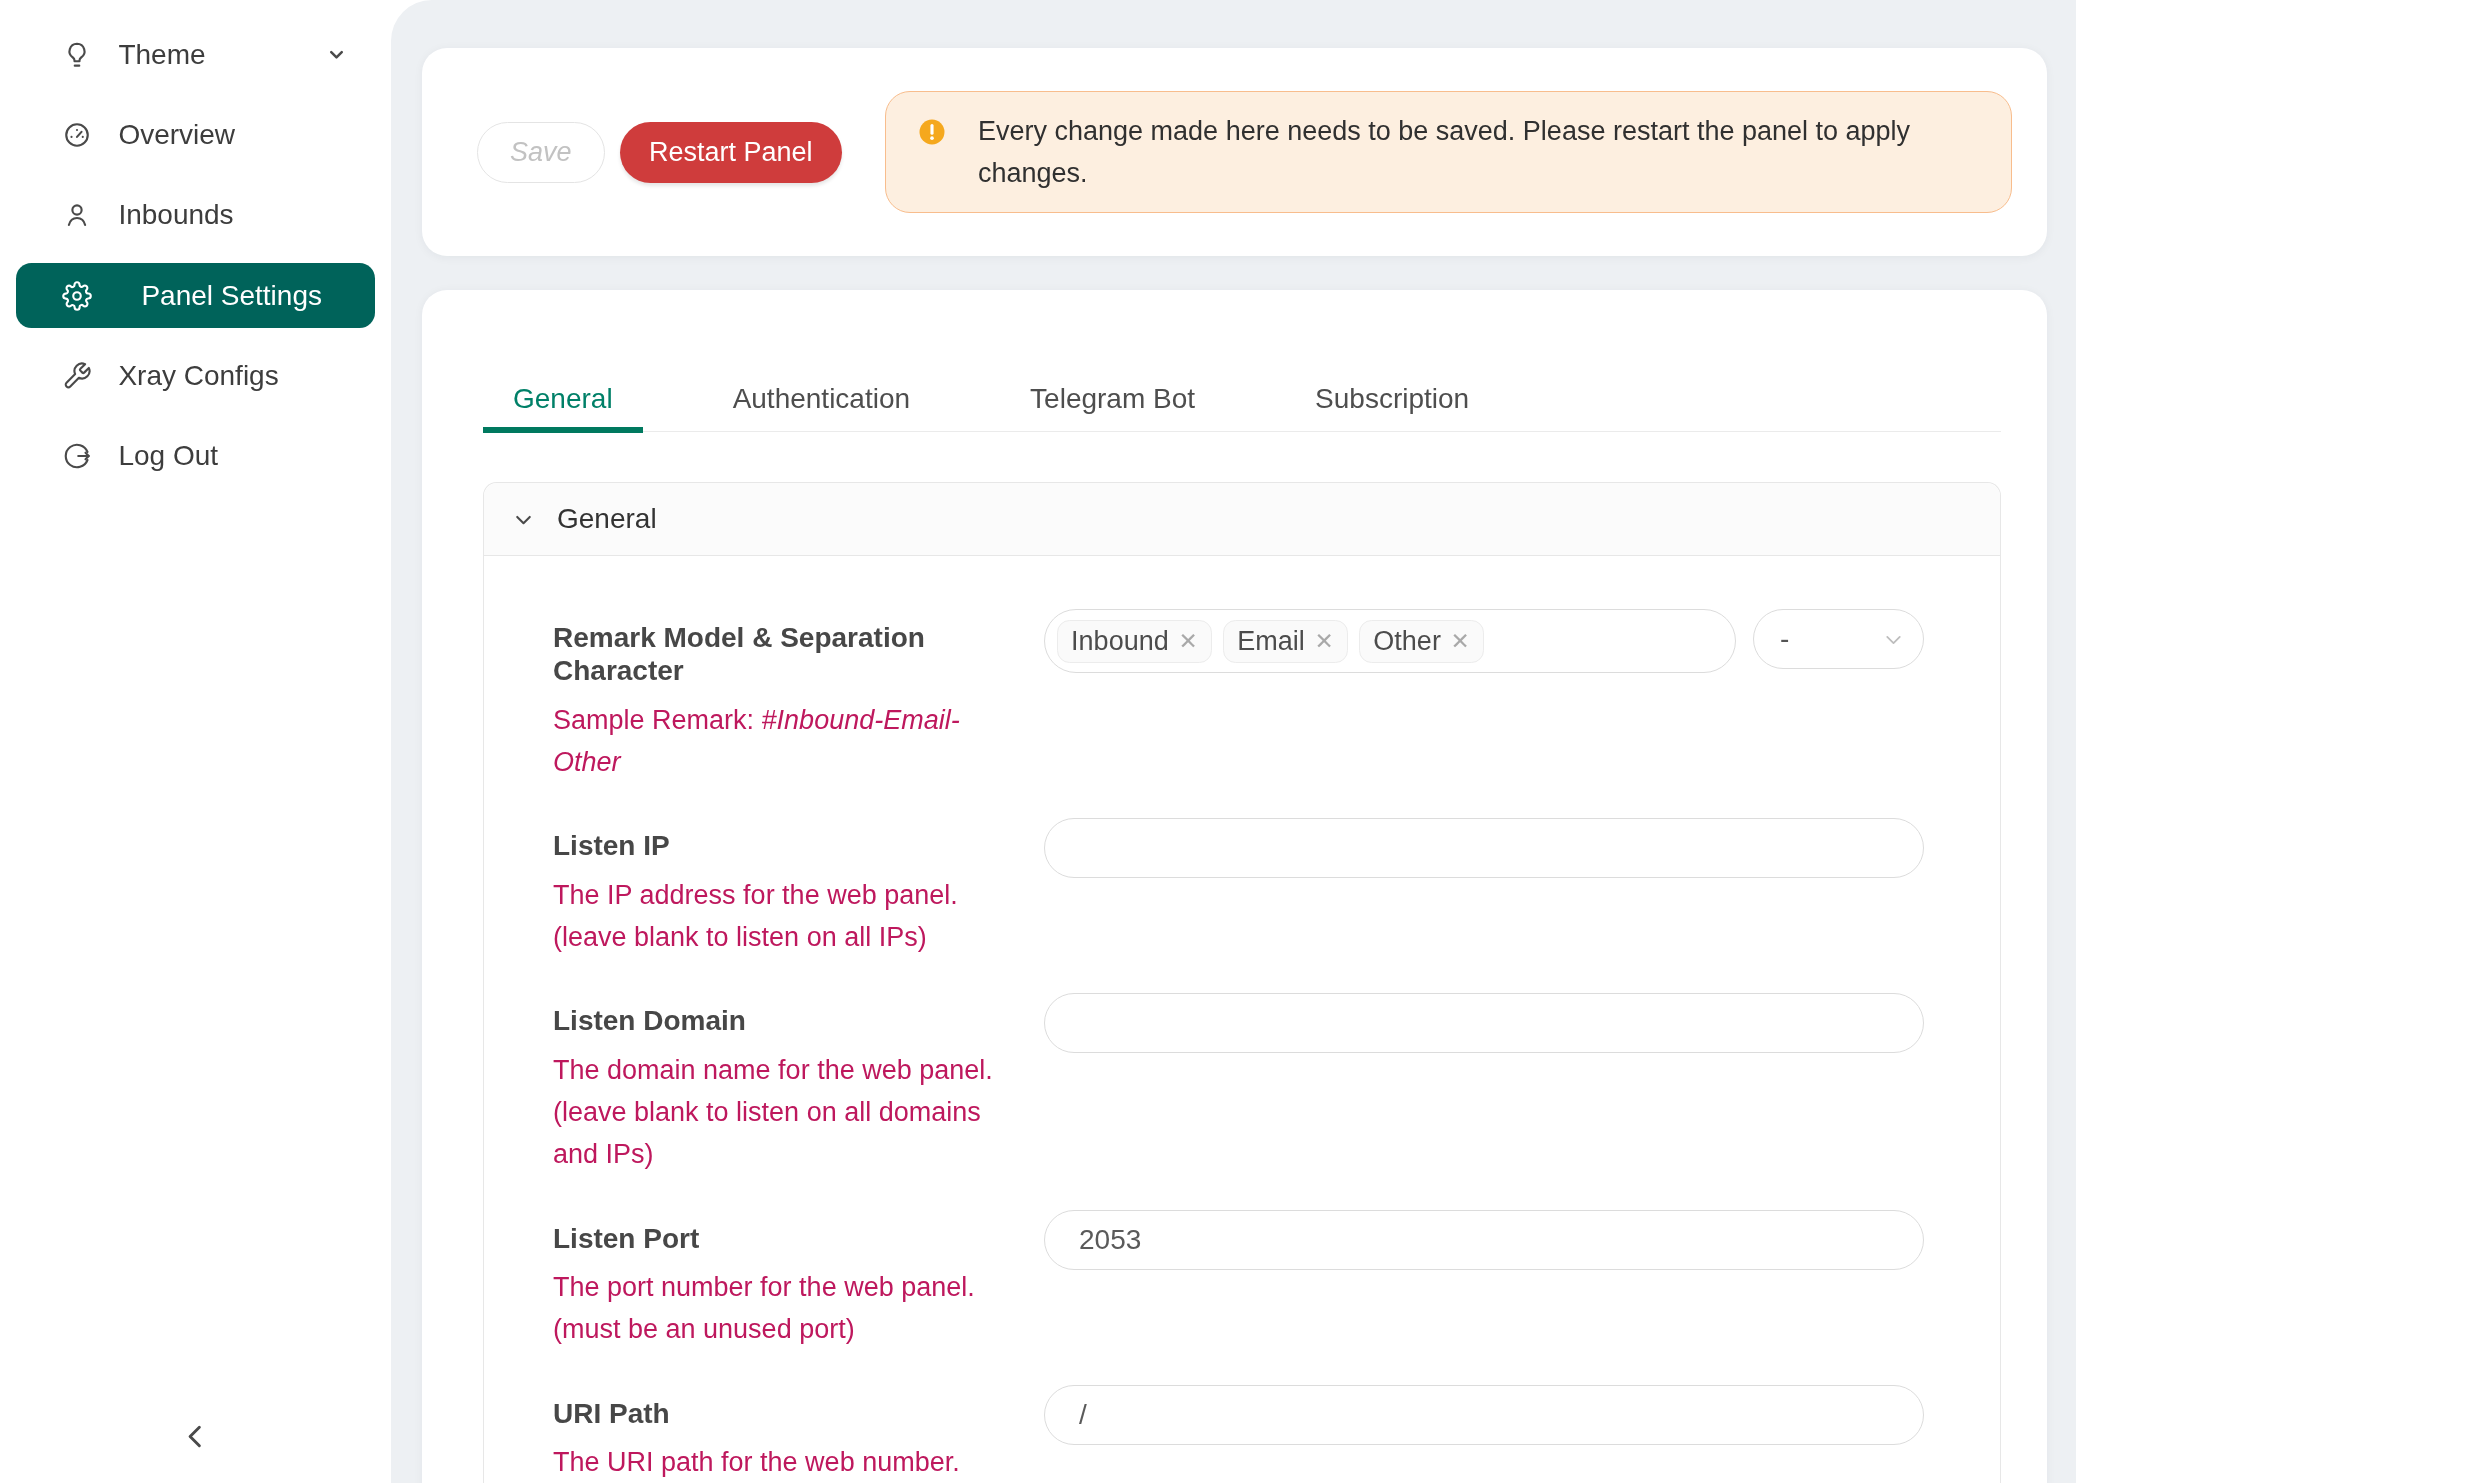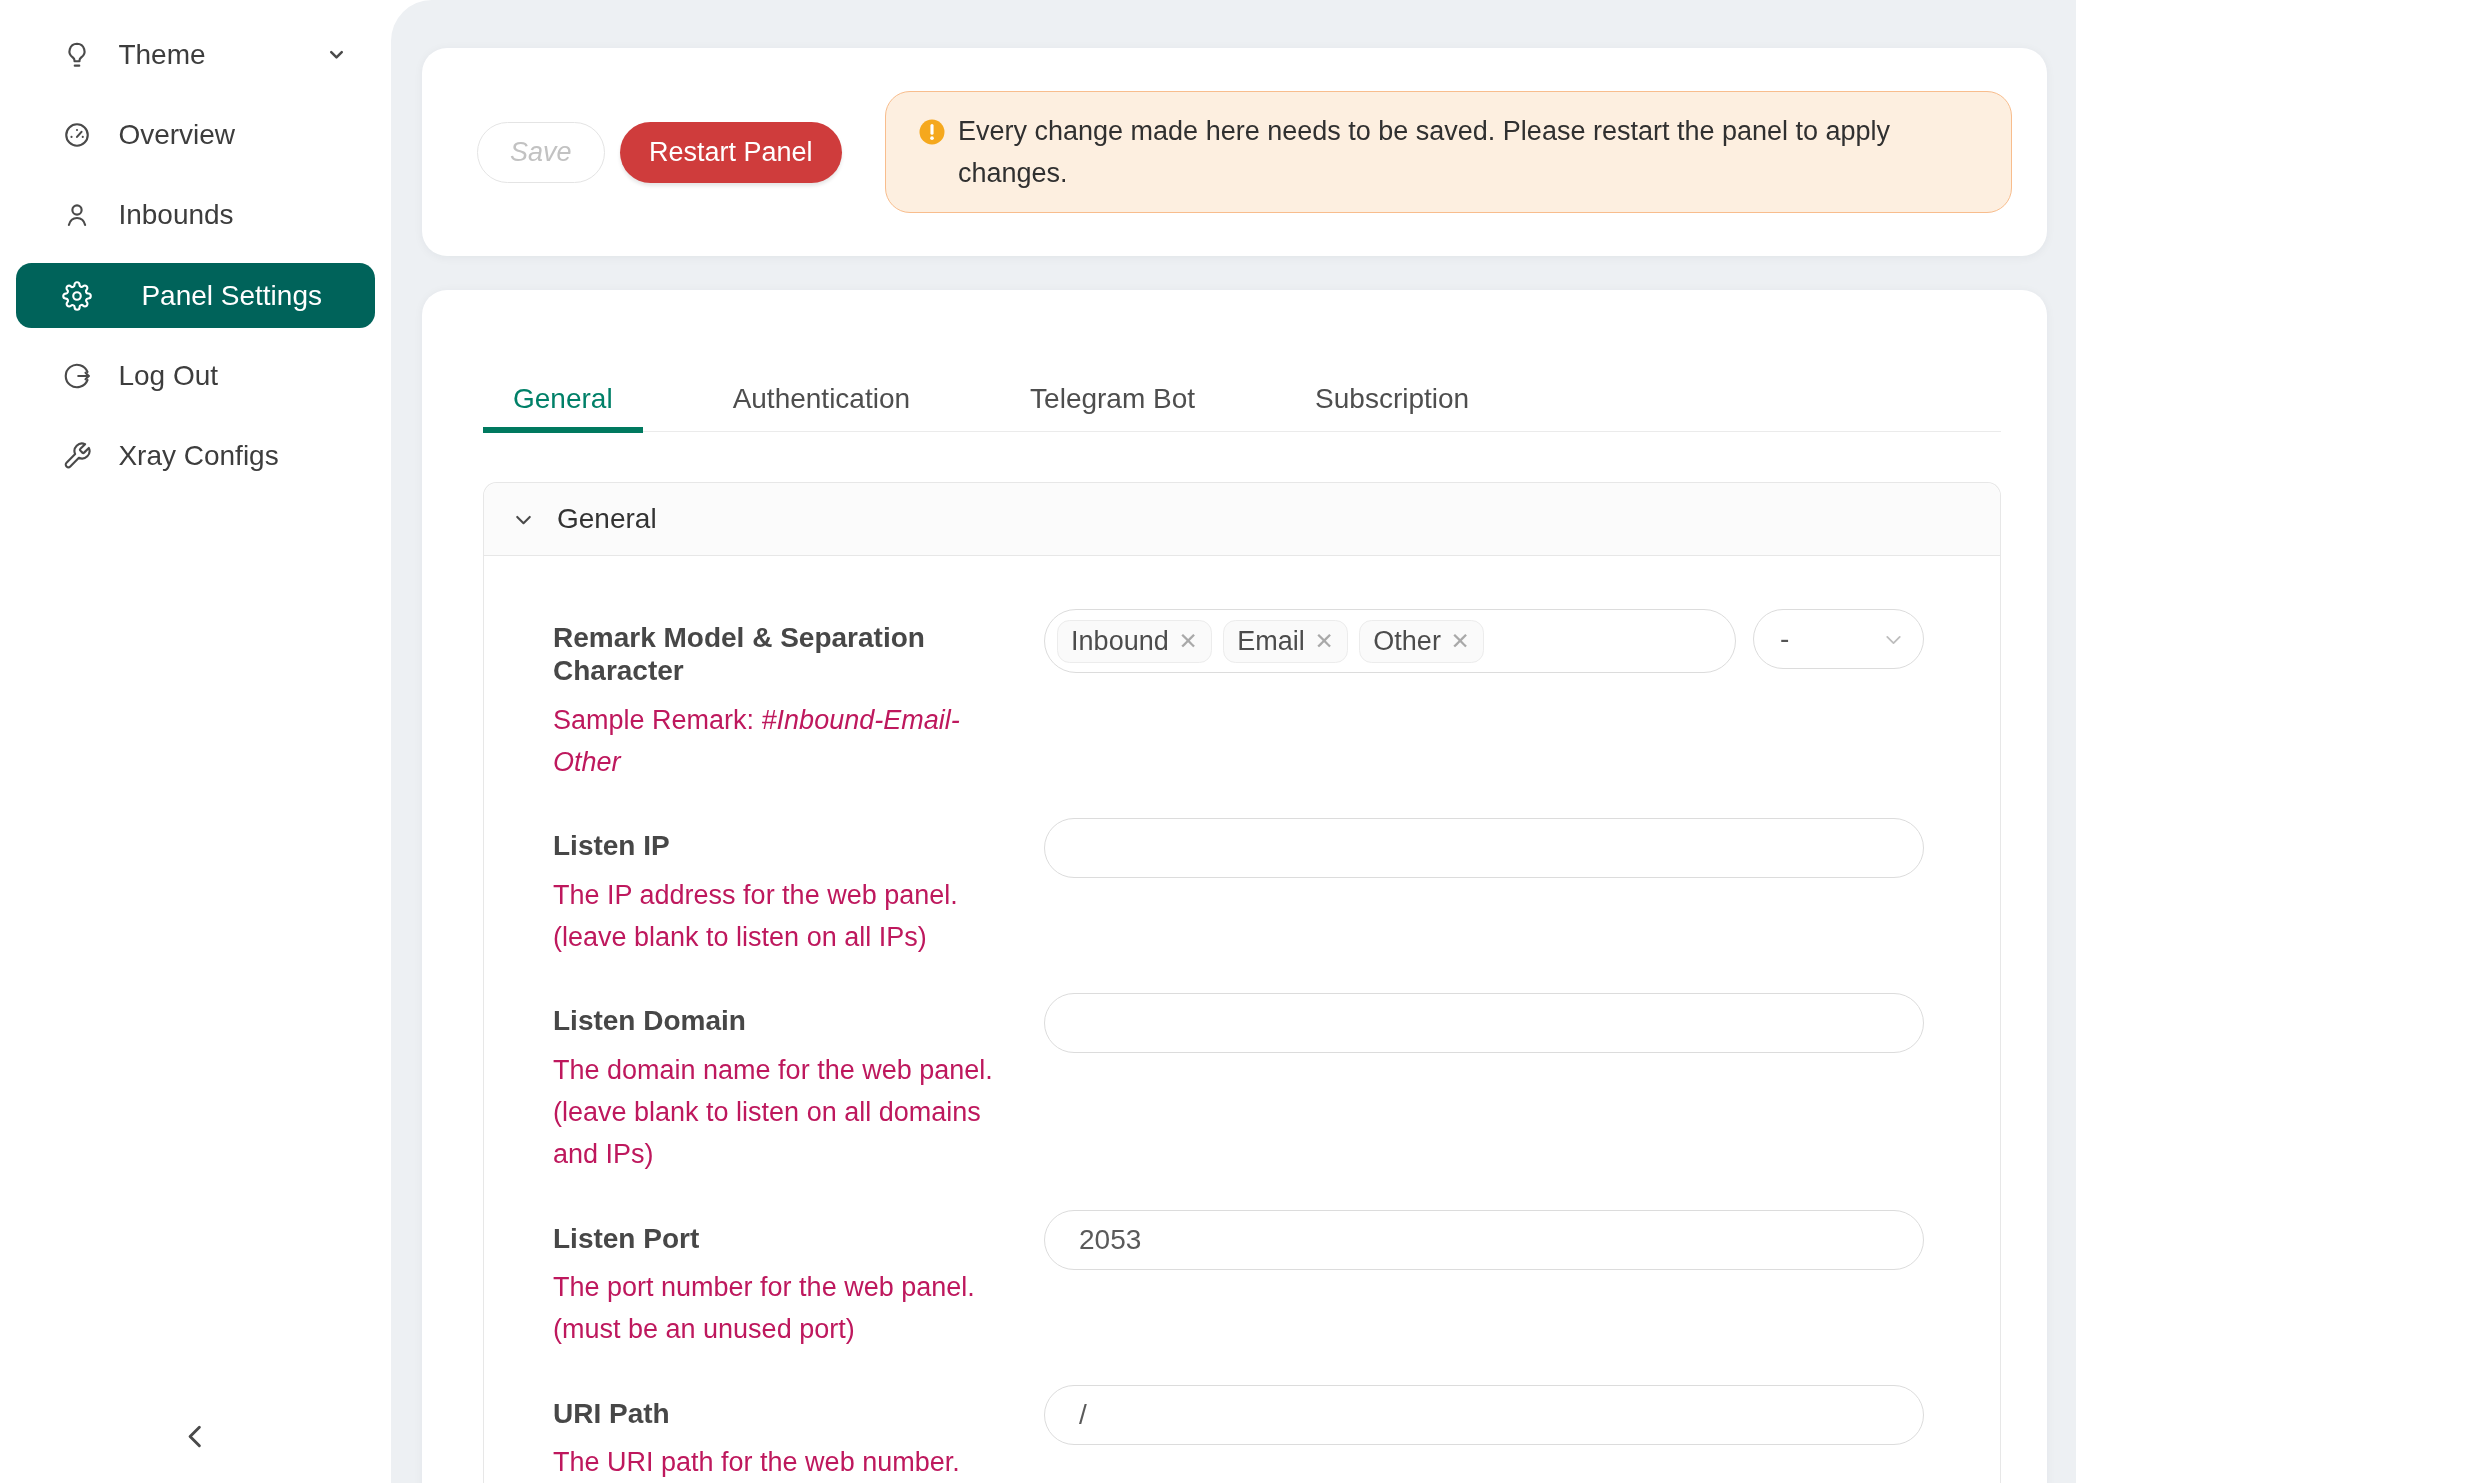--- a/index.html
+++ b/index.html
@@ -45,21 +45,21 @@
   }
   .btn { height:61px; border-radius:31px; font-size:27px; cursor:pointer;
          font-family:inherit; display:inline-flex; align-items:center; }
   .btn-save { padding:0 32px; background:#ffffff; border:1.4px solid #e4e4e4; color:#c2c2c2;font-style:italic; }
   .btn-restart { padding:0 29px; margin-left:15.4px; background:#cf3c3c; border:none; color:#ffffff;
                  box-shadow:0 2.9px 3.9px rgba(0,0,0,0.10); }
 
   .alert {
     margin-left:auto; width:1127px; min-height:116px; border-radius:25px;
     background:#fdefe0; border:1.4px solid #f8bd8d;
-    display:flex; align-items:flex-start; gap:11px; padding:18.3px 39px 18.3px 31px;
+    display:flex; align-items:flex-start; gap:31px; padding:18.3px 39px 18.3px 31px;
   }
   .alert .wicon { width:30px; height:30px; flex:0 0 30px; margin-top:6.8px; }
   .alert .atext { font-size:27px; line-height:42px; color:#303030; }
 
   .settings-card { flex:0 0 auto; height:1352px; padding:92px 46px 0 61px; overflow:hidden; }
 
   
   .tabs { display:flex; gap:60px; border-bottom:1.9px solid #ebebeb; position:relative; }
   .tab { padding:0 30px 16.4px 30px; font-size:28px; line-height:33px; color:#4e4e4e;
          cursor:pointer; position:relative; white-space:nowrap; }
@@ -164,35 +164,35 @@
             <circle cx="12" cy="12" r="3"></circle>
             <path d="M19.4 15a1.65 1.65 0 0 0 .33 1.82l.06.06a2 2 0 0 1 0 2.83 2 2 0 0 1-2.83 0l-.06-.06a1.65 1.65 0 0 0-1.82-.33 1.65 1.65 0 0 0-1 1.51V21a2 2 0 0 1-2 2 2 2 0 0 1-2-2v-.09A1.65 1.65 0 0 0 9 19.4a1.65 1.65 0 0 0-1.82.33l-.06.06a2 2 0 0 1-2.83 0 2 2 0 0 1 0-2.83l.06-.06a1.65 1.65 0 0 0 .33-1.82 1.65 1.65 0 0 0-1.51-1H3a2 2 0 0 1-2-2 2 2 0 0 1 2-2h.09A1.65 1.65 0 0 0 4.6 9a1.65 1.65 0 0 0-.33-1.82l-.06-.06a2 2 0 0 1 0-2.83 2 2 0 0 1 2.83 0l.06.06a1.65 1.65 0 0 0 1.82.33H9a1.65 1.65 0 0 0 1-1.51V3a2 2 0 0 1 2-2 2 2 0 0 1 2 2v.09a1.65 1.65 0 0 0 1 1.51 1.65 1.65 0 0 0 1.82-.33l.06-.06a2 2 0 0 1 2.83 0 2 2 0 0 1 0 2.83l-.06.06a1.65 1.65 0 0 0-.33 1.82V9a1.65 1.65 0 0 0 1.51 1H21a2 2 0 0 1 2 2 2 2 0 0 1-2 2h-.09a1.65 1.65 0 0 0-1.51 1z"></path>
           </svg>
         </span>
         <span class="slabel">Panel Settings</span>
       </div>
 
       <div class="side-item">
         <span class="sicon">
           <svg viewBox="0 0 24 24" width="30" height="30" fill="none" stroke="currentColor" stroke-width="1.7" stroke-linecap="round" stroke-linejoin="round">
+            <path d="M14.7 6.3a1 1 0 0 0 0 1.4l1.6 1.6a1 1 0 0 0 1.4 0l3.77-3.77a6 6 0 0 1-7.94 7.94l-6.91 6.91a2.12 2.12 0 0 1-3-3l6.91-6.91a6 6 0 0 1 7.94-7.94l-3.76 3.76z"></path>
+          </svg>
+        </span>
+        <span class="slabel">Xray Configs</span>
+      </div>
+
+      <div class="side-item">
+        <span class="sicon">
+          <svg viewBox="0 0 24 24" width="30" height="30" fill="none" stroke="currentColor" stroke-width="1.7" stroke-linecap="round" stroke-linejoin="round">
             <path d="M20.4 8.8A9 9 0 1 0 20.4 15.2"></path>
             <path d="M13 12h8.3"></path>
             <path d="M18.8 9.4L21.4 12l-2.6 2.6"></path>
           </svg>
         </span>
         <span class="slabel">Log Out</span>
-      </div>
-
-      <div class="side-item">
-        <span class="sicon">
-          <svg viewBox="0 0 24 24" width="30" height="30" fill="none" stroke="currentColor" stroke-width="1.7" stroke-linecap="round" stroke-linejoin="round">
-            <path d="M14.7 6.3a1 1 0 0 0 0 1.4l1.6 1.6a1 1 0 0 0 1.4 0l3.77-3.77a6 6 0 0 1-7.94 7.94l-6.91 6.91a2.12 2.12 0 0 1-3-3l6.91-6.91a6 6 0 0 1 7.94-7.94l-3.76 3.76z"></path>
-          </svg>
-        </span>
-        <span class="slabel">Xray Configs</span>
       </div>
 
     </nav>
 
     <button class="collapse-btn">
       <span>
         <svg viewBox="0 0 24 24" width="37" height="37" fill="none" stroke="currentColor" stroke-width="1.9" stroke-linecap="round" stroke-linejoin="round">
           <path d="M14.5 6L8.5 12l6 6"></path>
         </svg>
       </span>

